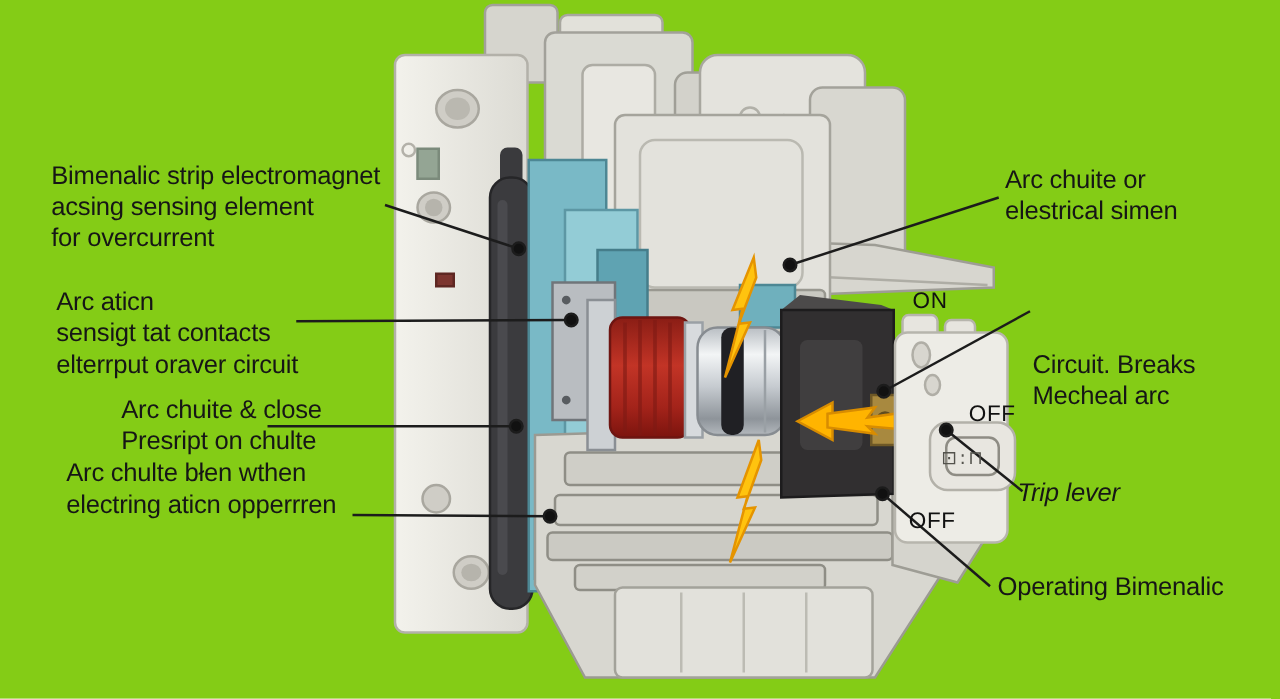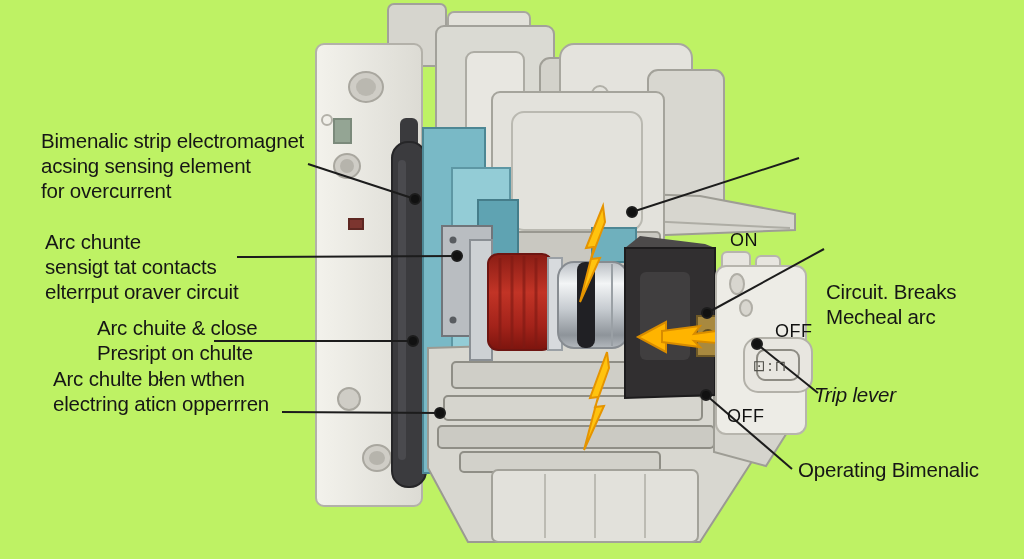--- a/index.html
+++ b/index.html
@@ -1,17 +1,17 @@
 <!DOCTYPE html>
 <html><head>
 <meta charset="utf-8">
 <style>
   html,body{margin:0;padding:0;background:#ffffff;}
   .stage{
-    position:relative;width:1024px;height:559px;background:#bef264;
+    position:relative;width:1024px;height:559px;background:#84cc16;
     overflow:hidden;font-family:"Liberation Sans",sans-serif;
   }
   .art{position:absolute;left:0;top:0;width:1024px;height:559px;}
   .lbl{
     position:absolute;color:#161616;font-size:20.5px;line-height:25px;
     letter-spacing:-0.2px;white-space:nowrap;
   }
   .state{
     position:absolute;color:#111;font-size:18px;line-height:26px;
     letter-spacing:0.5px;white-space:nowrap;
@@ -188,35 +188,39 @@
     </g>
   </svg>
 
   <div class="lbl" id="lbl-bimetallic">
     <div>Bimenalic strip electromagnet</div>
     <div>acsing sensing element</div>
     <div>for overcurrent</div>
   </div>
 
   <div class="lbl" id="lbl-contacts">
-    <div>Arc chunte</div>
+    <div>Arc aticn</div>
     <div>sensigt tat contacts</div>
     <div>elterrput oraver circuit</div>
   </div>
 
   <div class="lbl" id="lbl-arc-close">
     <div>Arc chuite &amp; close</div>
     <div>Presript on chulte</div>
   </div>
 
   <div class="lbl" id="lbl-arc-open">
     <div>Arc chulte błen wthen</div>
     <div>electring aticn opperrren</div>
   </div>
 
+  <div class="lbl" id="lbl-arc-right">
+    <div>Arc chuite or</div>
+    <div>elestrical simen</div>
+  </div>
 
   <div class="lbl" id="lbl-circuit-breaks">
     <div>Circuit. Breaks</div>
     <div>Mecheal arc</div>
   </div>
 
   <div class="lbl" id="lbl-trip">Trip lever</div>
   <div class="lbl" id="lbl-oper">Operating Bimenalic</div>
 
   <div class="state" id="lbl-on">ON</div>

